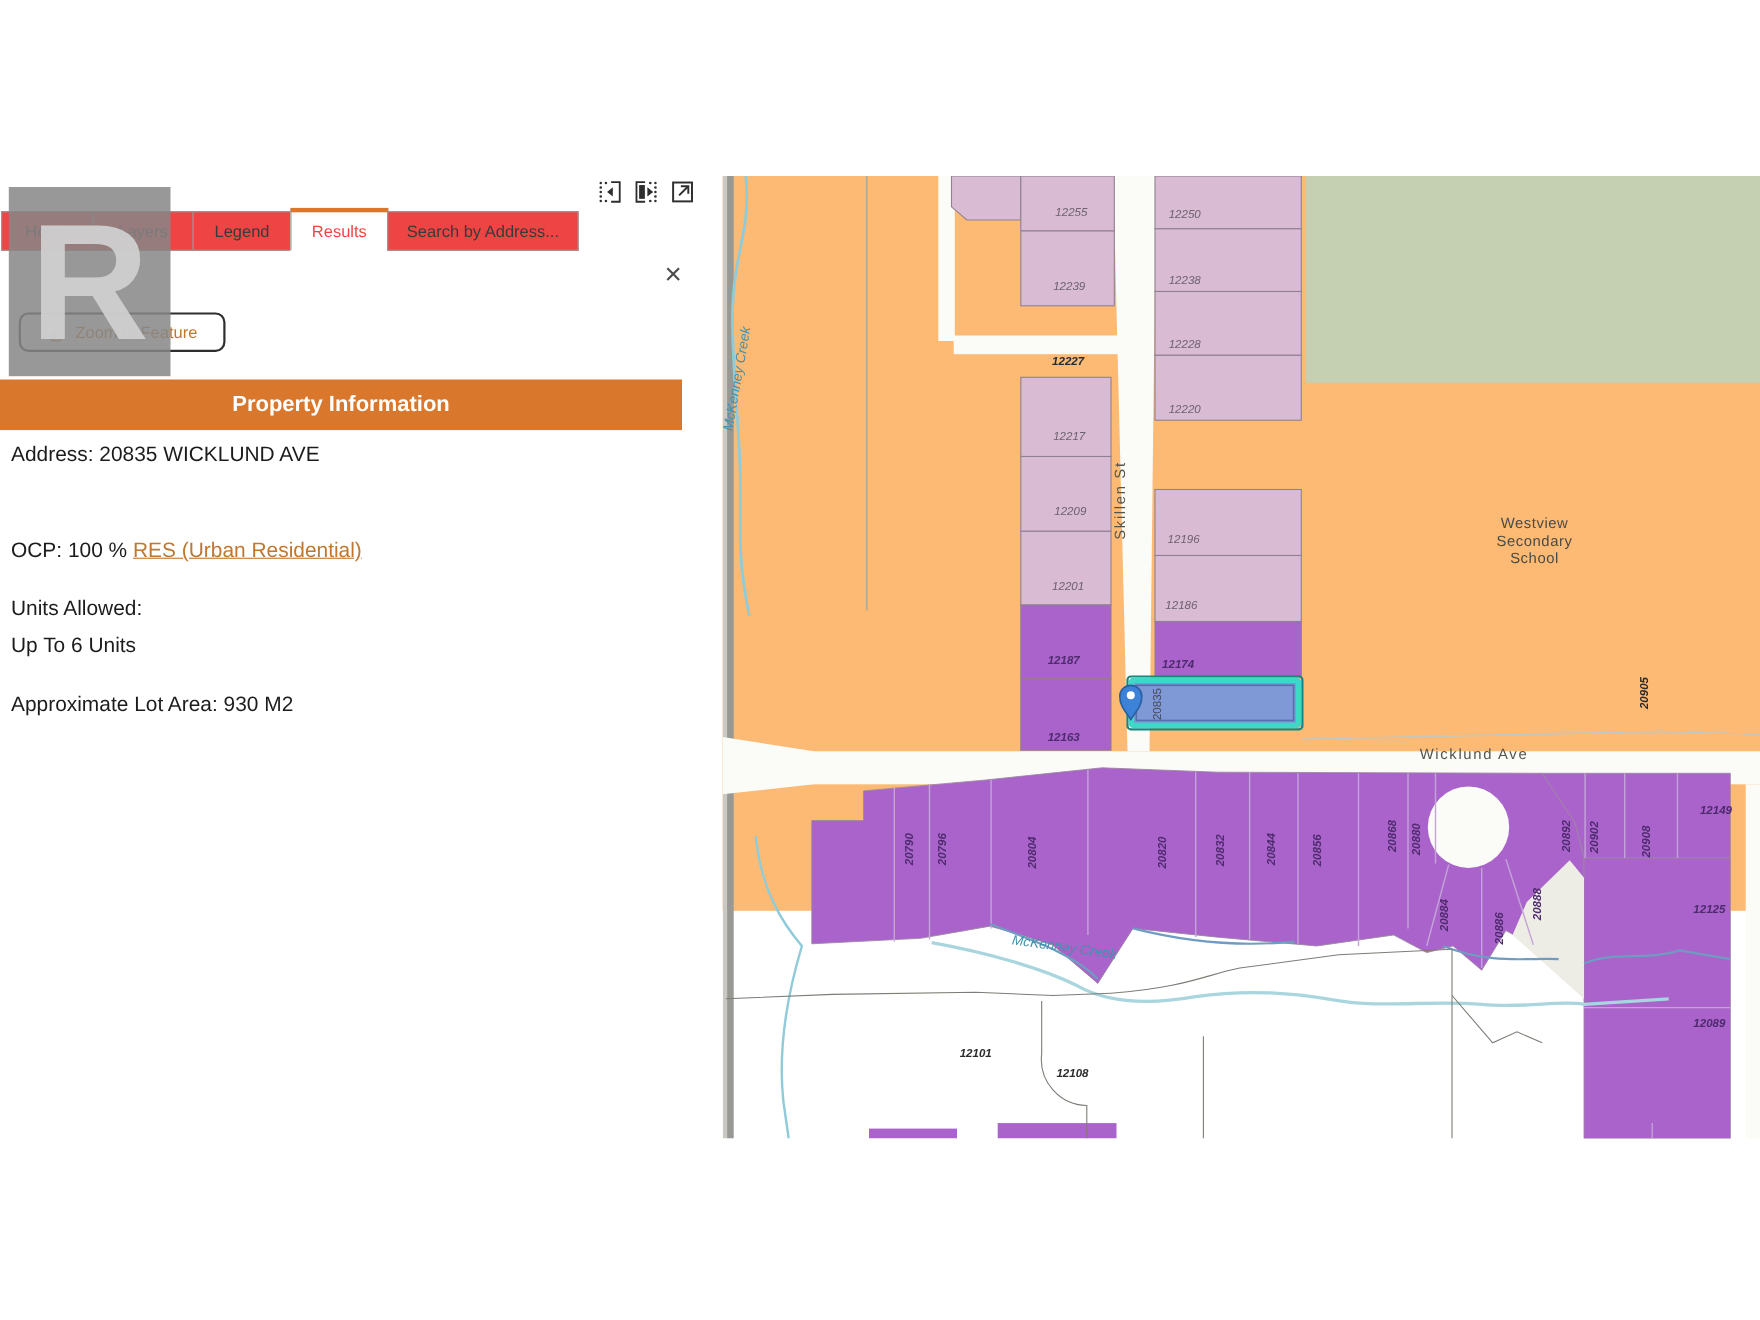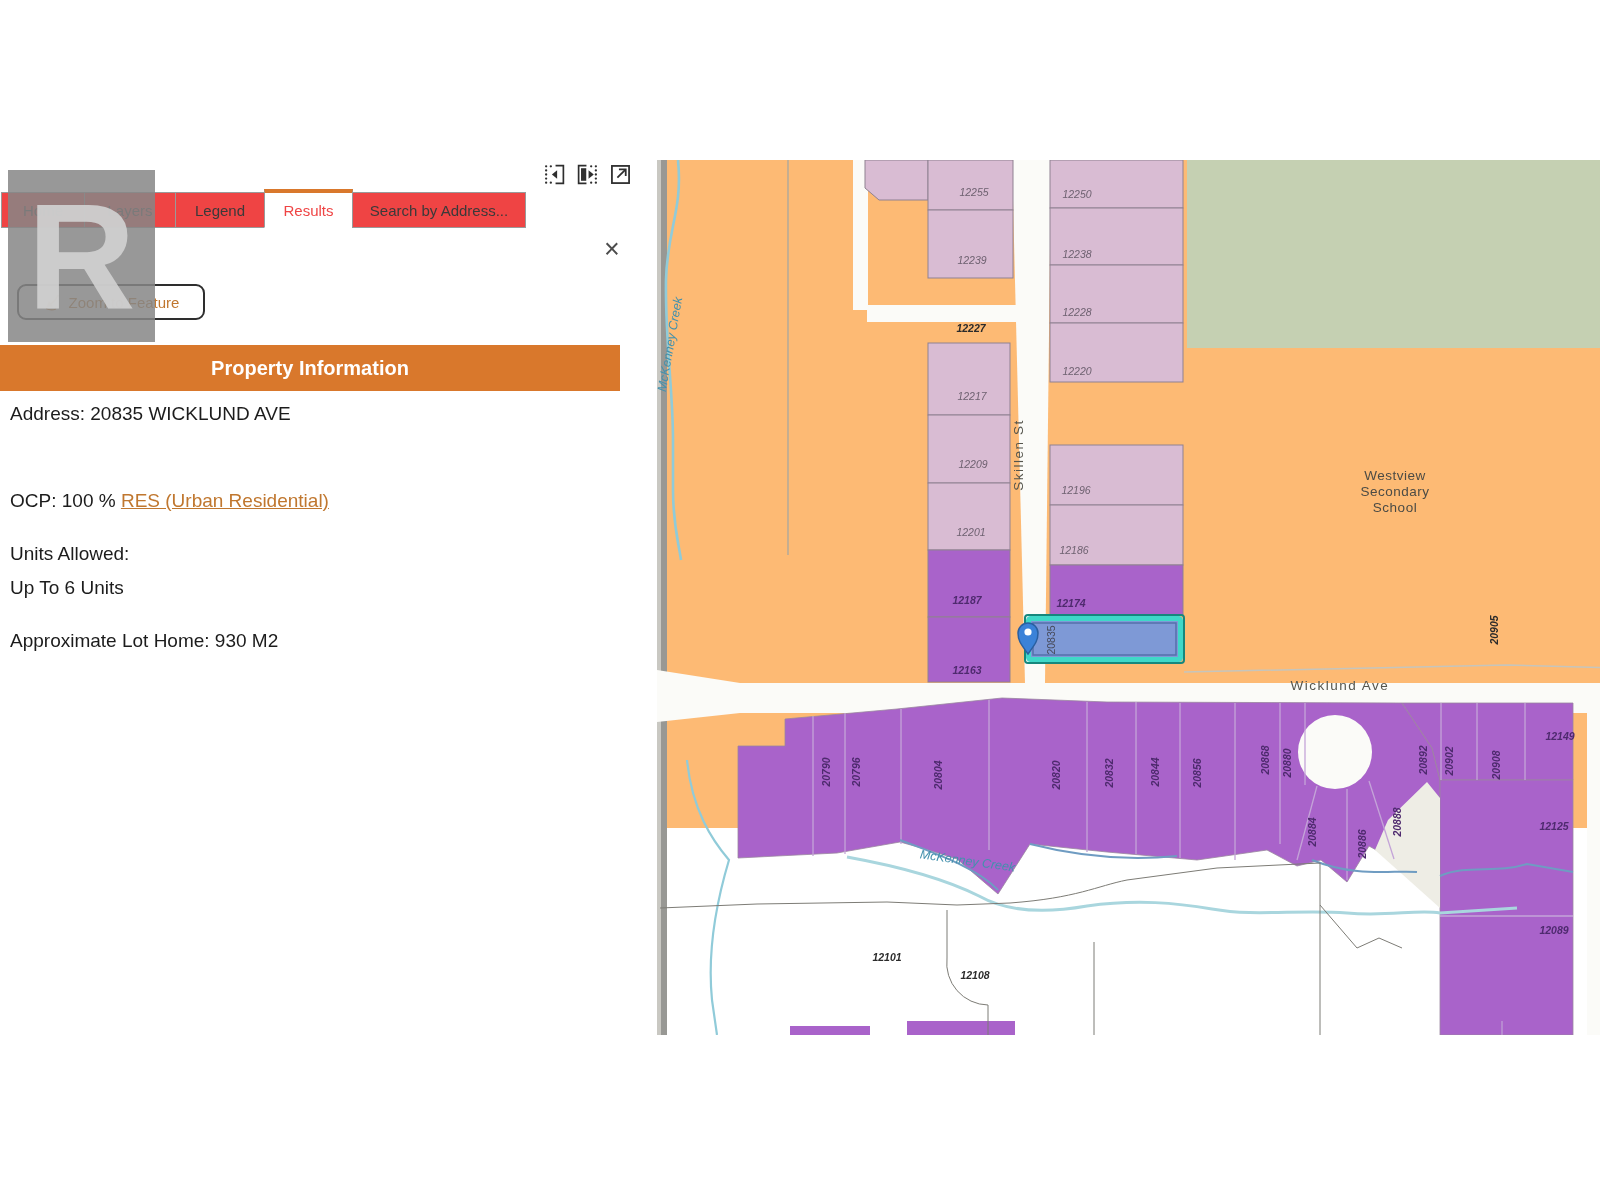--- a/index.html
+++ b/index.html
@@ -129,21 +129,21 @@
 
 
   <div class="pline" style="top:490px">
     <b>OCP</b><span>: 100 % </span><a class="plink">RES (Urban Residential)</a>
   </div>
 
   <div class="pline" style="top:543px"><b>Units Allowed:</b></div>
   <div class="pline" style="top:577px">Up To 6 Units</div>
 
   <div class="pline" style="top:630px">
-    <b>Approximate Lot Home:</b><span> 930 M2</span>
+    <b>Approximate Lot Area:</b><span> 930 M2</span>
   </div>
 
   <div class="mapwrap">
   <svg id="mapsvg" width="963" height="875" viewBox="0 0 963 875">
 
     <rect x="0" y="0" width="4" height="875" fill="#c9c8c2"></rect>
     <rect x="4" y="0" width="6" height="875" fill="#989894"></rect>
 
     <path d="M131,0 L131,395" stroke="#a8a79f" stroke-width="1.3" fill="none"></path>
 

